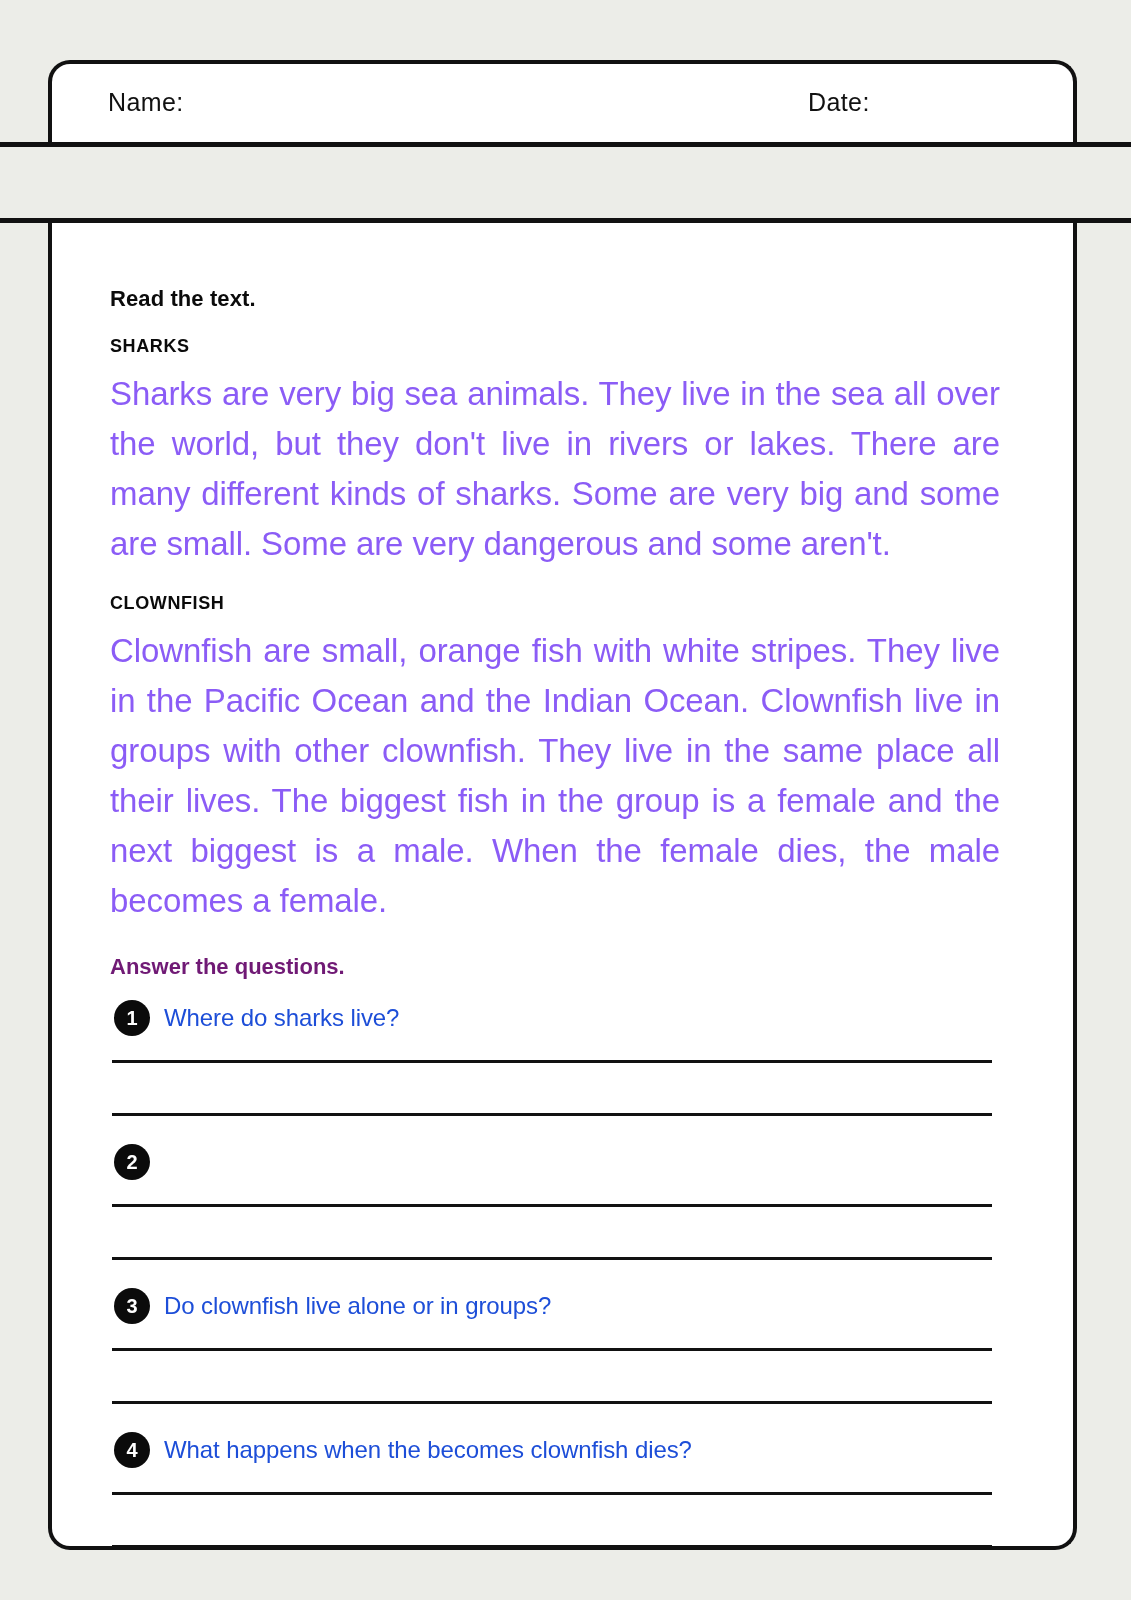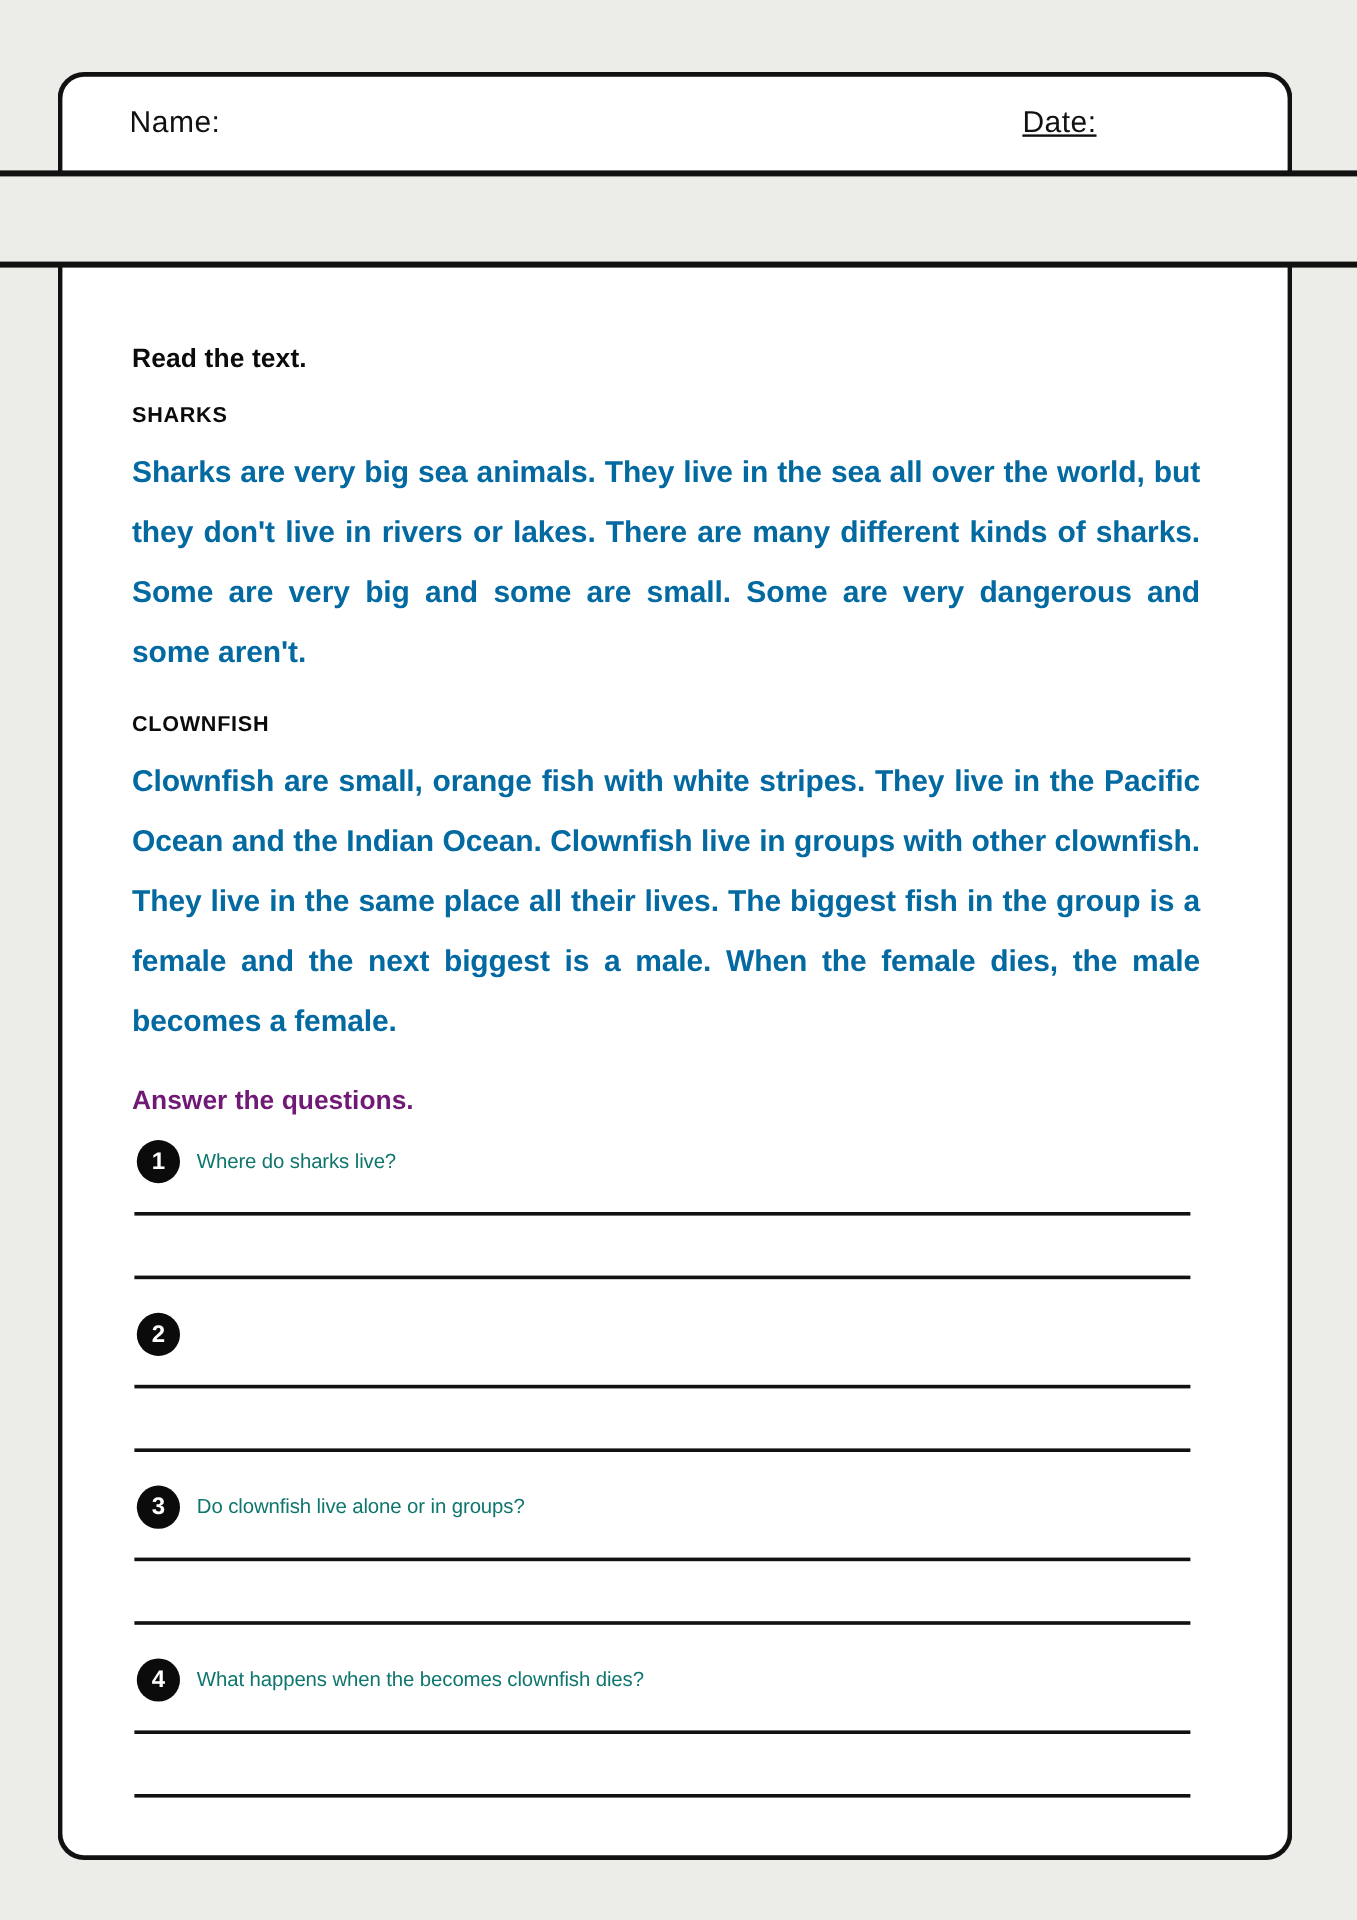--- a/index.html
+++ b/index.html
@@ -71,21 +71,21 @@
   }
   .field-label {
     position: absolute;
     font-size: 25px;
     font-weight: 400;
     letter-spacing: 0.4px;
     color: #111;
     top: 28px;
   }
   .field-name { left: 60px; }
-  .field-date { left: 804px; text-decoration: underline; }
+  .field-date { left: 760px; }
 
   
   .title-band {
     position: absolute;
     left: 0;
     top: 147px;
     width: 1131px;
     height: 71px;
     background: #ECEDE8;
     display: flex;
@@ -121,26 +121,26 @@
     color: #0b0b0b;
   }
   .sub-heading {
     font-size: 18px;
     font-weight: 700;
     letter-spacing: 0.6px;
     margin: 24px 0 0 0;
     color: #0b0b0b;
   }
   .passage {
-    font-size: 25px;
-    font-weight: 700;
+    font-size: 33px;
+    font-weight: 400;
     line-height: 50px;
     text-align: justify;
     margin: 12px 0 0 0;
-    color: #0369a1;
+    color: #8b5cf6;
     letter-spacing: -0.1px;
   }
   .passage.last-para { }
 
   .answer-heading {
     font-size: 22px;
     font-weight: 700;
     margin: 28px 0 0 0;
     color: #701a75;
   }
@@ -162,23 +162,23 @@
     background: #0b0b0b;
     color: #ffffff;
     font-size: 20px;
     font-weight: 700;
     display: flex;
     align-items: center;
     justify-content: center;
     line-height: 1;
   }
   .q-text {
-    font-size: 17px;
+    font-size: 24px;
     font-weight: 400;
-    color: #0f766e;
+    color: #1d4ed8;
     letter-spacing: -0.1px;
   }
   .answer-lines {
     margin-top: 24px;
     margin-left: 2px;
     width: 880px;
   }
   .answer-line {
     height: 3px;
     background: #111111;

